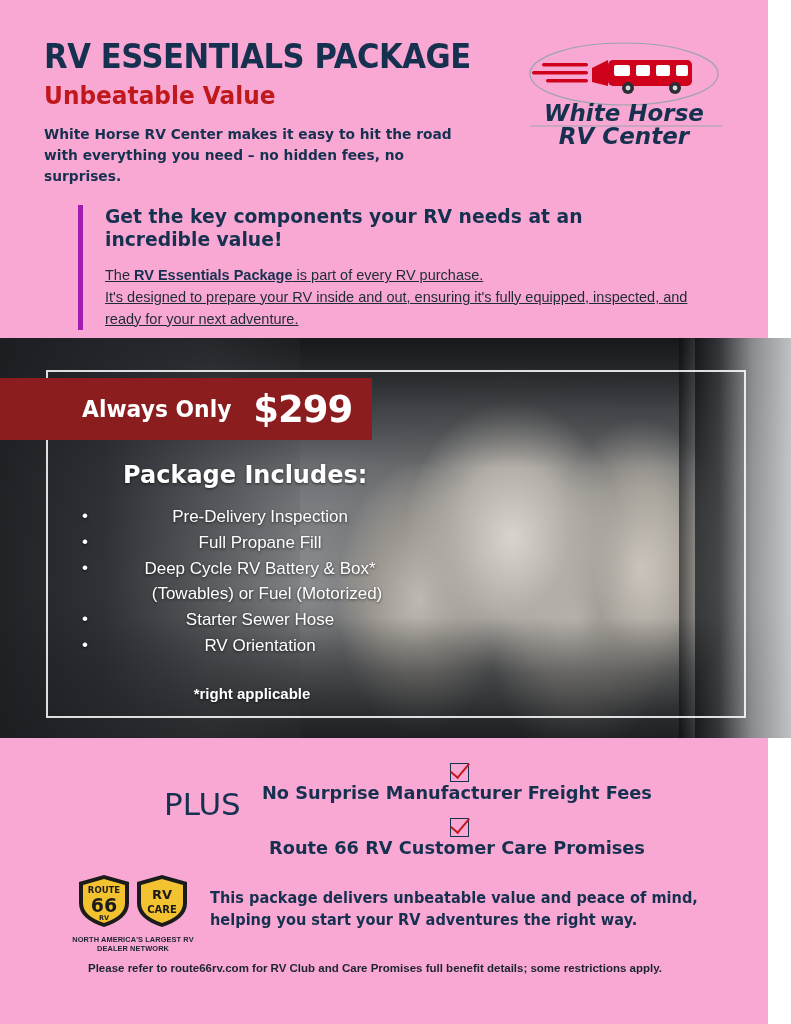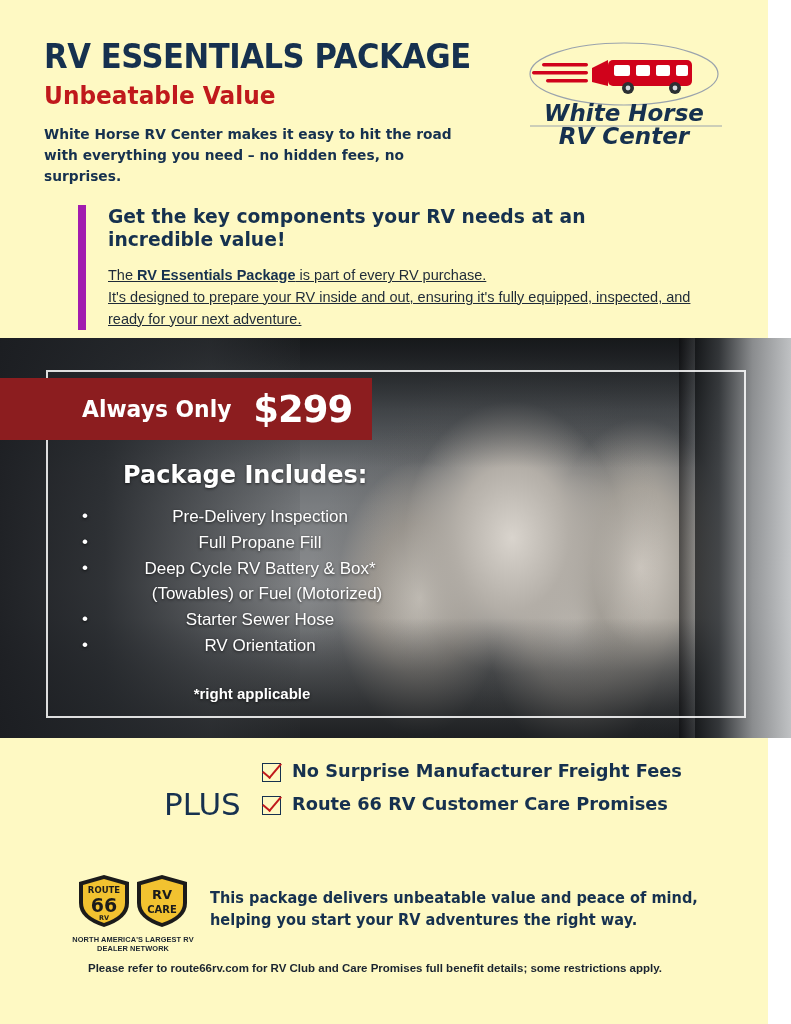--- a/index.html
+++ b/index.html
@@ -13,21 +13,21 @@
     font-family: "Liberation Sans", sans-serif;
     color: #1a2430;
     position: relative;
     overflow: hidden;
   }
 
   .page {
     position: relative;
     width: 768px;
     height: 1024px;
-    background: #fef9c3;
+    background: #f9a8d4;
   }
 
   
   .header {
     position: absolute;
     top: 40px;
     left: 44px;
     right: 40px;
     height: 160px;
   }
@@ -72,21 +72,21 @@
   }
   .logo svg { display: block; }
 
   
   .callout {
     position: absolute;
     top: 205px;
     left: 78px;
     right: 52px;
     padding-left: 22px;
-    border-left: 8px solid #a21caf;
+    border-left: 5px solid #a21caf;
   }
   .callout-title {
     font-size: 19.5px;
     font-weight: bold;
     color: #16314f;
     font-family: "DejaVu Sans", sans-serif;
     margin-bottom: 14px;
     transform: scaleX(0.96);
     transform-origin: left center;
   }
@@ -248,20 +248,21 @@
   }
   .plus-list {
     position: absolute;
     left: 262px;
     top: 8px;
   }
   .plus-item {
     display: flex;
     align-items: center;
     margin-bottom: 11px;
+    flex-direction: column;
   }
   .check-box {
     width: 17px;
     height: 17px;
     border: 1.6px solid #16314f;
     position: relative;
     margin-right: 11px;
     margin-top: 3px;
     flex: 0 0 auto;
   }

